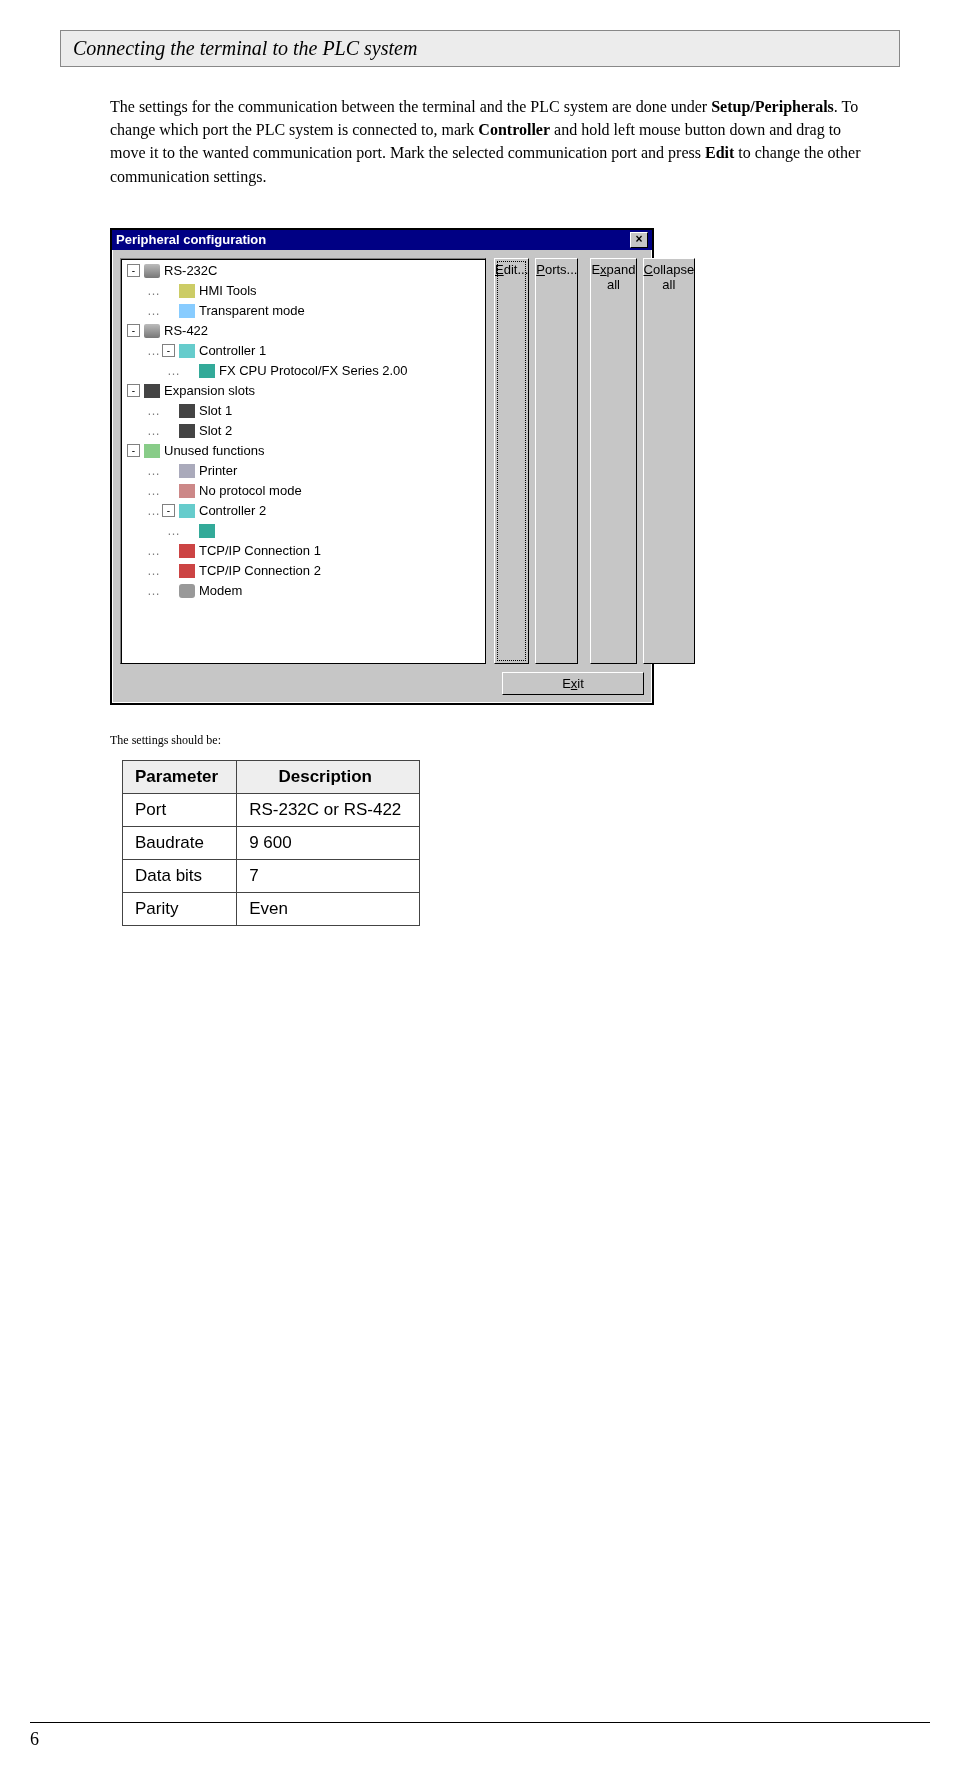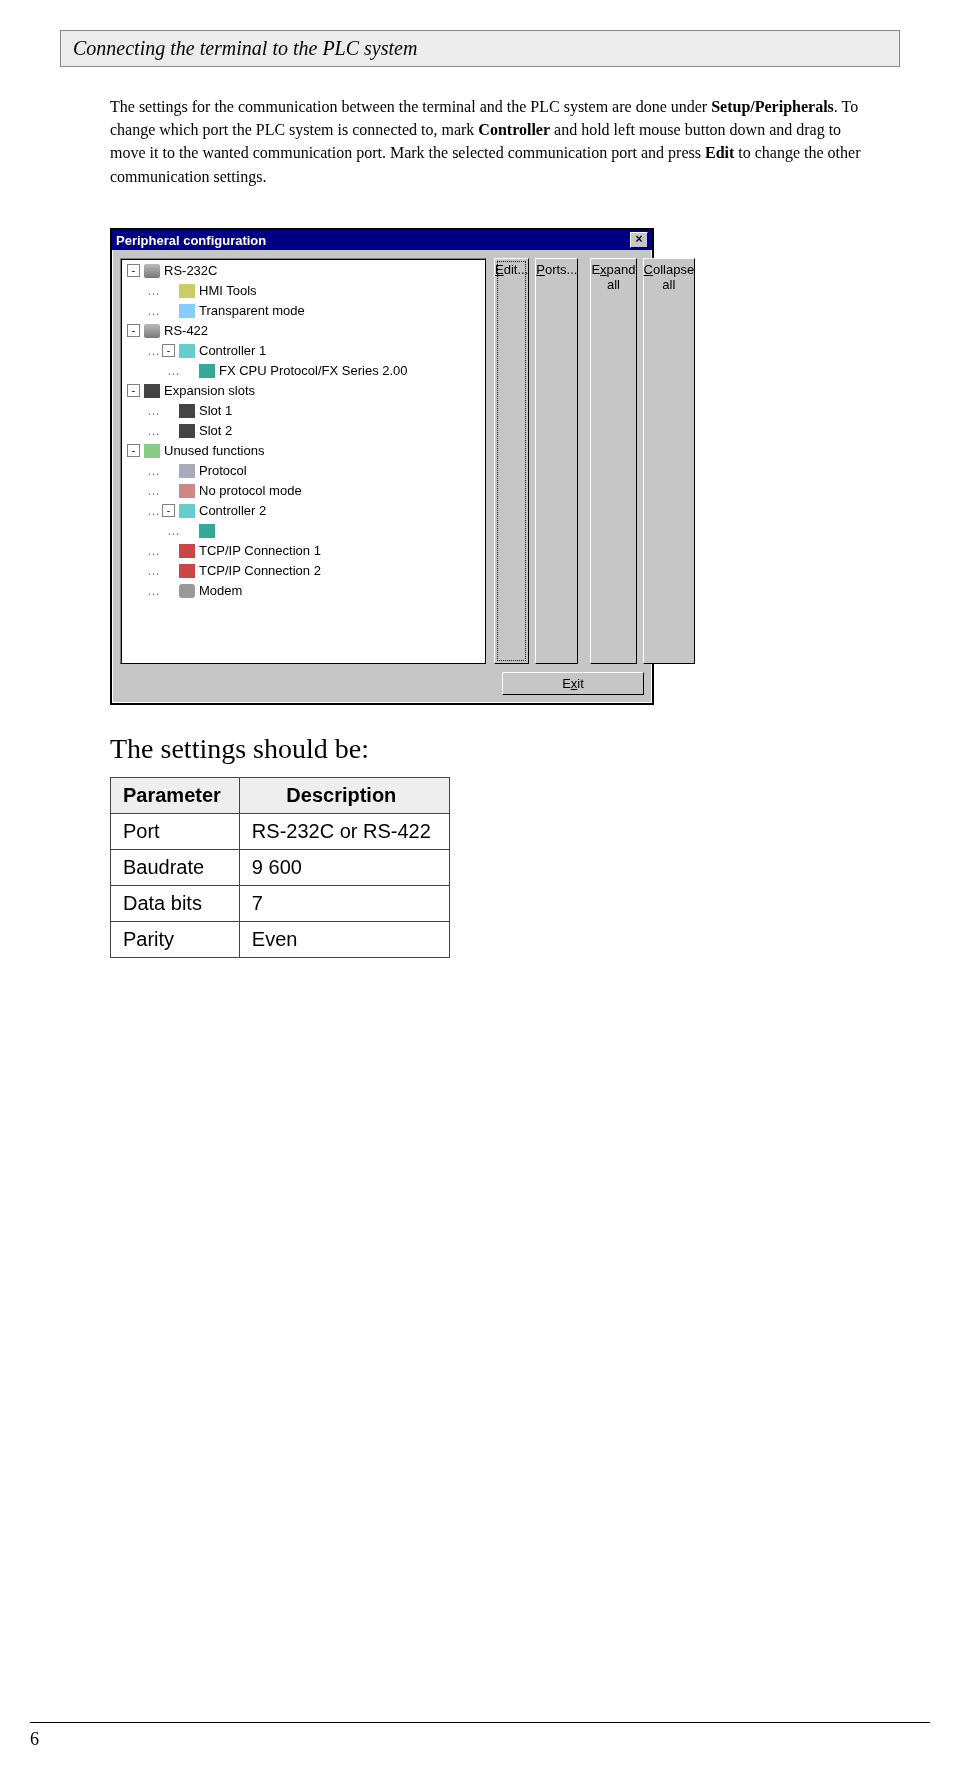--- a/index.html
+++ b/index.html
@@ -46,21 +46,21 @@
     font-family: "MS Sans Serif", Tahoma, sans-serif;
     font-size: 13px;
     color: #000;
     margin-bottom: 28px;
   }
   .titlebar {
     background: #000084;
     color: #fff;
     display: flex;
     justify-content: space-between;
-    align-items: flex-end;
+    align-items: center;
     padding: 2px 4px;
     font-weight: bold;
     font-size: 13px;
   }
   .titlebar .x {
     width: 16px; height: 14px;
     background: #c6c6c6;
     border: 1px solid #000;
     border-top-color:#fff;border-left-color:#fff;
     color: #000; text-align: center; line-height: 12px;
@@ -108,25 +108,26 @@
     padding:3px 0;
     text-align:center;
     font-size:13px;
   }
   .wbtn.focus { outline:1px dotted #000; outline-offset:-4px; }
   .und { text-decoration: underline; }
   .exit-row{ display:flex; justify-content:flex-end; padding:0 8px 8px 0;}
   .exit-row .wbtn{ width:140px; }
 
   
-  .lead { font-size:28px; margin:0 0 12px 0;}
+  .lead { font-size:12px; margin:0 0 12px 0;}
   table.settings {
     border-collapse: collapse;
     font-family: Arial, Helvetica, sans-serif;
-    font-size: 20px;
+    font-size: 17px;
+    margin-left: 12px;
   }
   table.settings th, table.settings td {
     border:1px solid #444;
     padding:6px 18px 6px 12px;
   }
   table.settings th {
     background:#eee; text-align:center; font-weight:bold;
   }
   .footer {
     position:absolute; bottom:20px; left:30px; right:30px;
@@ -207,21 +208,21 @@
               </div>
               <div class="node" style="padding-left: 4px;">
                 <span class="exp">-</span>
                 <span class="ico bucket"></span>
                 <span>Unused functions</span>
               </div>
               <div class="node" style="padding-left: 24px;">
                 <span class="dots">…</span>
                 <span style="width: 13px; display: inline-block;"></span>
                 <span class="ico printer"></span>
-                <span>Protocol</span>
+                <span>Printer</span>
               </div>
               <div class="node" style="padding-left: 24px;">
                 <span class="dots">…</span>
                 <span style="width: 13px; display: inline-block;"></span>
                 <span class="ico np"></span>
                 <span>No protocol mode</span>
               </div>
               <div class="node" style="padding-left: 24px;">
                 <span class="dots">…</span>
                 <span class="exp">-</span>

